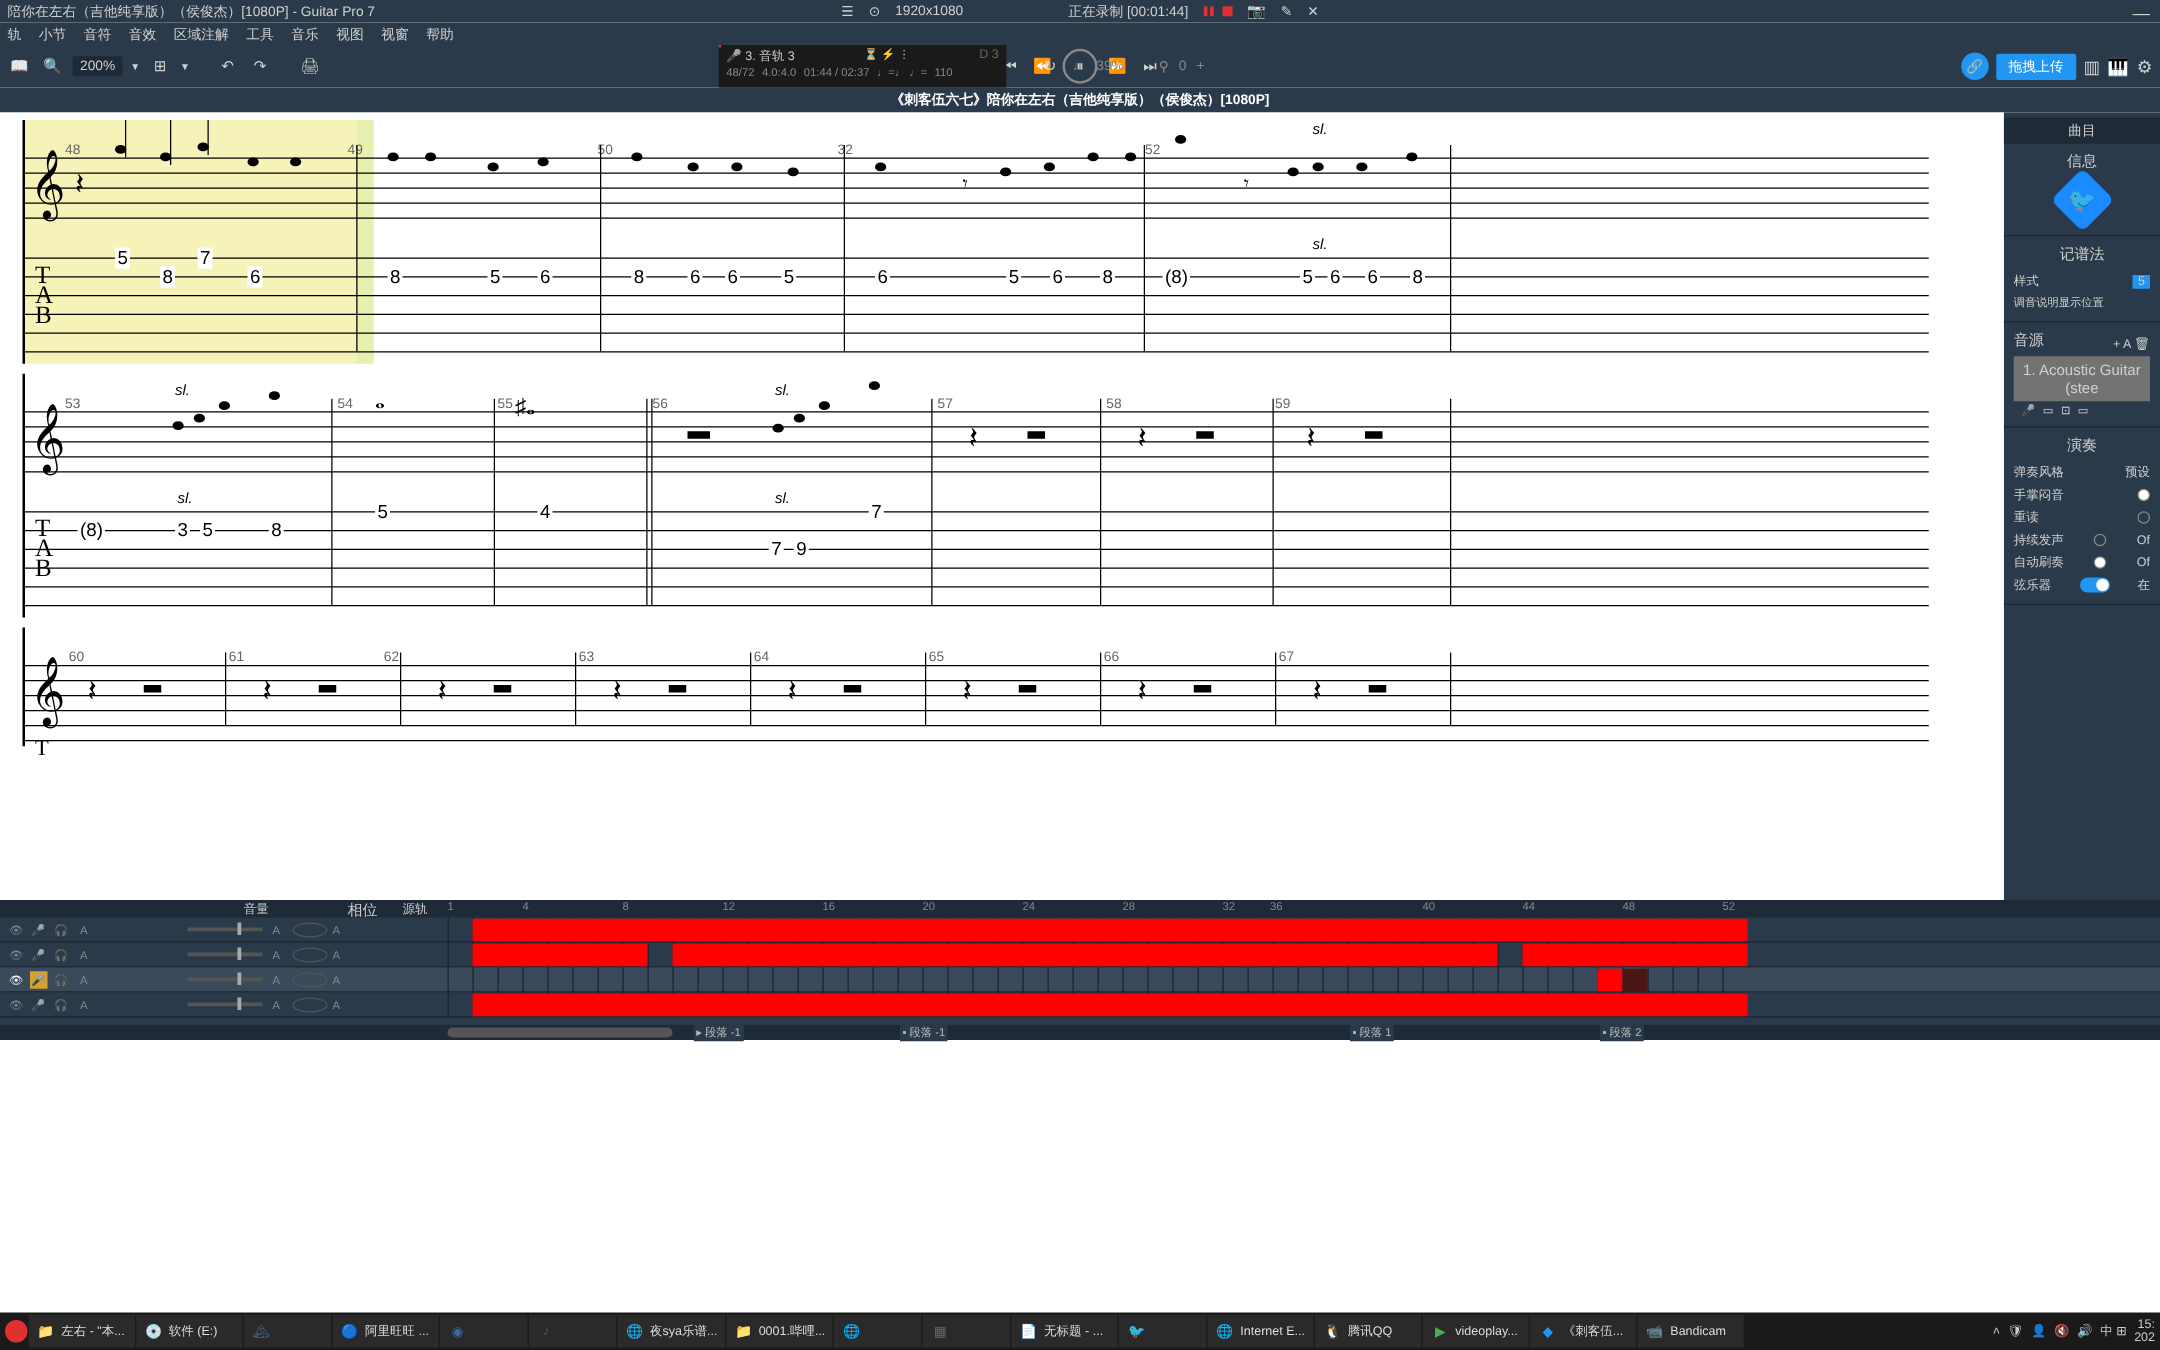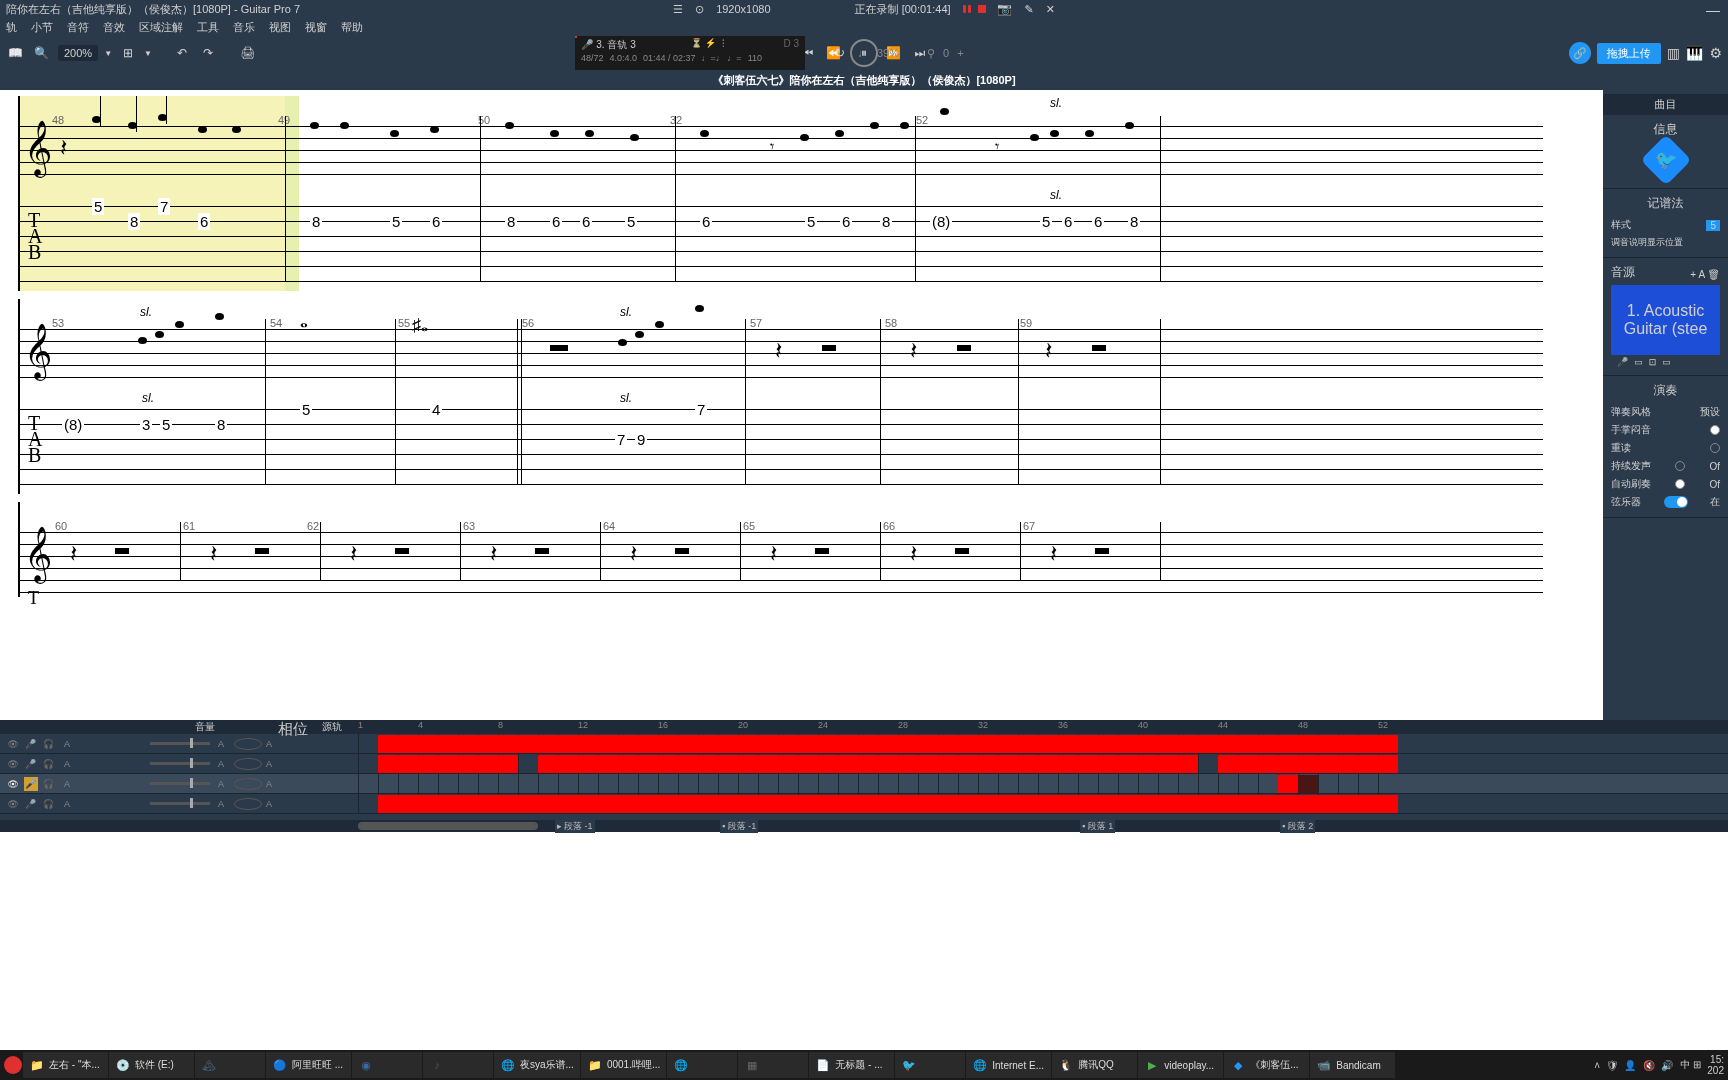--- a/index.html
+++ b/index.html
@@ -32,21 +32,21 @@
 
 .main-area { display: flex; height: 630px; }
 .score-area { flex: 1; background: #fff; position: relative; overflow: hidden; }
 .side-panel { width: 125px; background: #2b3a4a; color: #d0d0d0; font-size: 11px; padding: 4px 0; }
 .side-tab { background: #1e2a38; text-align: center; padding: 3px 0; font-size: 11px; }
 .side-sec { padding: 6px 8px; border-bottom: 1px solid #1a2530; text-align: center; }
 .side-sec-title { font-size: 12px; margin-bottom: 4px; }
 .side-logo { width: 36px; height: 36px; background: #1a8cff; border-radius: 6px; margin: 4px auto; display: flex; align-items: center; justify-content: center; font-size: 18px; transform: rotate(45deg); }
 .side-logo span { transform: rotate(-45deg); }
 .side-row { display: flex; justify-content: space-between; align-items: center; padding: 2px 0; font-size: 10px; }
-.side-track { background: #1d4ed8; padding: 17px 6px; font-size: 16px; }
+.side-track { background: #737373; padding: 4px 6px; font-size: 12px; }
 .radio-dot { width: 10px; height: 10px; border: 1px solid #888; border-radius: 50%; }
 .radio-dot.on { background: #fff; }
 .toggle { width: 24px; height: 12px; background: #2196f3; border-radius: 6px; position: relative; }
 .toggle::after { content: ''; position: absolute; right: 1px; top: 1px; width: 10px; height: 10px; background: #fff; border-radius: 50%; }
 .staff-sys { position: relative; height: 195px; border-left: 2px solid #000; margin-left: 18px; margin-right: 60px; }
 .notation { position: absolute; top: 20px; left: 0; right: 0; height: 60px; }
 .nline { height: 1px; background: #000; position: absolute; left: 0; right: 0; }
 .tab-staff { position: absolute; top: 110px; left: 0; right: 0; height: 75px; }
 .tline { height: 1px; background: #000; position: absolute; left: 0; right: 0; }
 .tab-label { position: absolute; left: 8px; font-family: serif; font-size: 20px; line-height: 16px; }
@@ -448,32 +448,32 @@
           <span class="toggle"></span>
           <span>在</span>
         </div>
     </div>
   </div>
 </div>
 
 <div class="timeline">
   <div class="tl-header">
     <span style="left:195px;font-size:10px;color:#ccc">音量</span>
-    <span style="left:278px;font-size:15px;color:#ccc">相位</span>
+    <span style="left:278px;font-size:12px;color:#ccc">相位</span>
     <span style="left:322px;font-size:10px;color:#ccc">源轨</span>
     <span style="left:358px">1</span>
     <span style="left:418px">4</span>
     <span style="left:498px">8</span>
     <span style="left:578px">12</span>
     <span style="left:658px">16</span>
     <span style="left:738px">20</span>
     <span style="left:818px">24</span>
     <span style="left:898px">28</span>
     <span style="left:978px">32</span>
-    <span style="left:1058px">36</span>
+    <span style="left:1016px">36</span>
     <span style="left:1138px">40</span>
     <span style="left:1218px">44</span>
     <span style="left:1298px">48</span>
     <span style="left:1378px">52</span>
   </div>
   <div class="tl-tracks">
     <div class="tl-track">
       <div class="tl-controls">
           <span class="tl-ctrl">👁</span>
           <span class="tl-ctrl">🎤</span>

